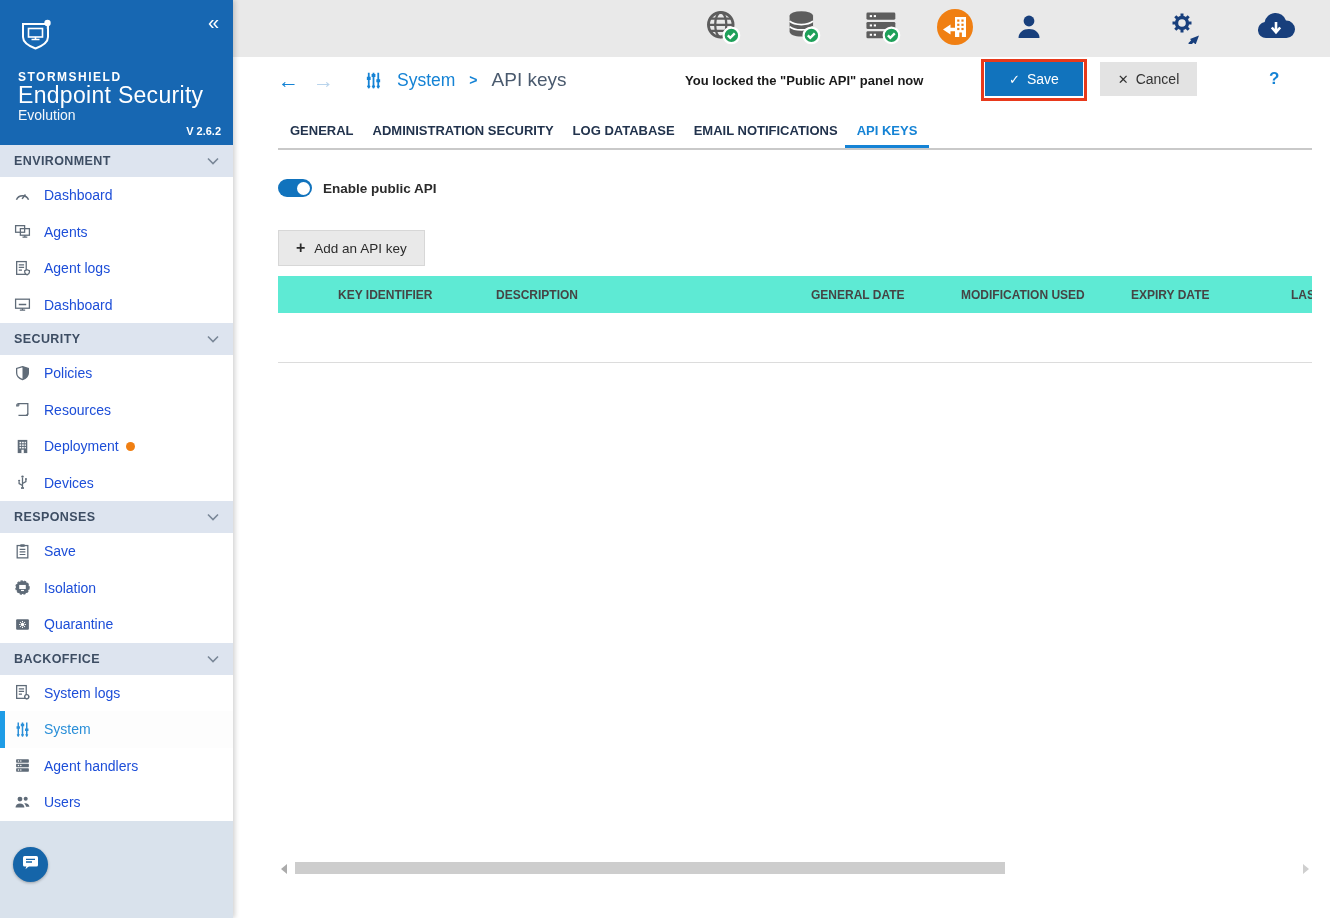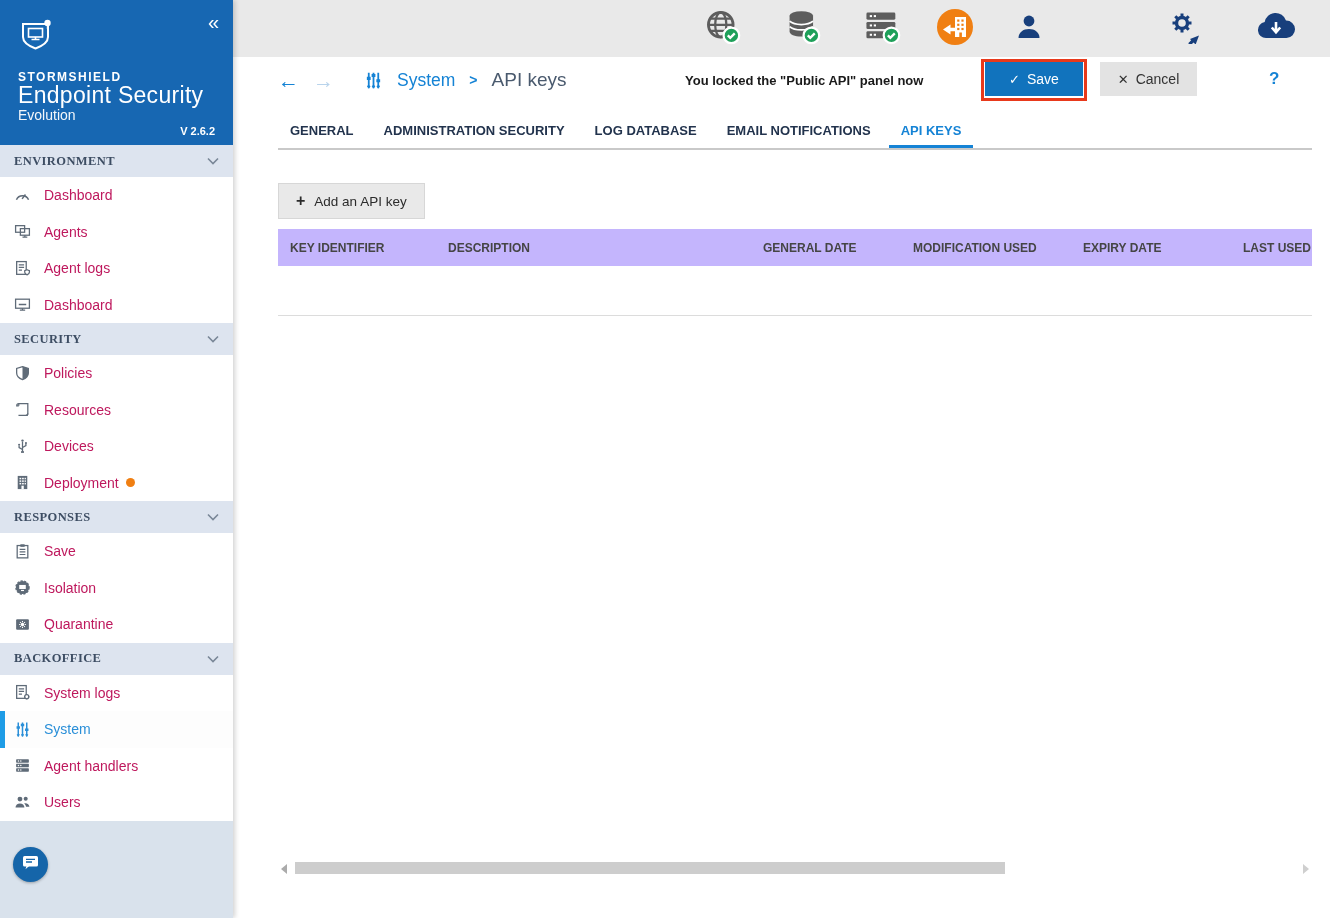--- a/index.html
+++ b/index.html
@@ -12,29 +12,29 @@
     background:#fff; position:relative; z-index:5;
     box-shadow:2px 0 5px rgba(0,0,0,.18); }
   .side-head { background:#1767b2; color:#fff; height:145px; position:relative;
     padding:14px 16px 0 18px; flex:none; }
   .collapse { position:absolute; right:14px; top:12px; font-size:20px; color:#fff;
     cursor:pointer; line-height:1; }
   .logo-shield { margin-top:4px; }
   .brand { font-size:12px; font-weight:bold; letter-spacing:1.5px; margin-top:12px; }
   .product { font-size:23px; font-weight:300; letter-spacing:.3px; margin-top:-2px; }
   .edition { font-size:14px; font-weight:300; opacity:.95; margin-top:-2px; }
-  .version { position:absolute; right:18px; bottom:8px; font-size:11px; font-weight:bold; }
+  .version { position:absolute; right:12px; bottom:8px; font-size:11px; font-weight:bold; }
 
   .nav { flex:none; }
   .nav-section { background:#dde4ef; color:#3d4d63; height:32px; display:flex;
     align-items:center; padding:0 14px; font-size:12.5px; font-weight:bold;
     letter-spacing:.4px; cursor:pointer; }
-  .nav-section .sect-title { flex:1;font-family:Liberation Serif, serif; }
+  .nav-section .sect-title { flex:1; }
   .nav-item { height:36.5px; display:flex; align-items:center; padding:0 10px 0 0;
-    color:#be185d; font-size:14px; cursor:pointer; position:relative; }
+    color:#1d4ed8; font-size:14px; cursor:pointer; position:relative; }
   .nav-ic { width:44px; flex:none; display:flex; justify-content:center; color:#5f6b78; }
   .nav-ic svg { width:17px; height:17px; display:block; }
   .nav-item.active { color:#2a8fd8; background:#fdfdfd; }
   .nav-item.active .nav-ic { color:#2a8fd8; }
   .nav-item.active::before { content:""; position:absolute; left:0; top:0; bottom:0;
     width:5px; background:#1e9ce6; }
   .dot-badge { width:9px; height:9px; border-radius:50%; background:#f07f12;
     margin-left:7px; }
   .side-footer { flex:1; background:#d9e2ec; padding:26px 0 0 13px; }
   .chat-btn { width:35px; height:35px; border-radius:50%; background:#1565a9;
@@ -61,21 +61,21 @@
   .save-annot { position:absolute; left:748px; top:2px; width:106px; height:42px;
     border:3px solid #e8391b; pointer-events:none; z-index:3; }
   .btn { position:absolute; top:5px; height:34px; display:flex; align-items:center;
     justify-content:center; gap:7px; font-size:14px; cursor:pointer; border:none; }
   .btn-save { left:752px; width:98px; background:#1173bd; color:#fff; }
   .btn-cancel { left:867px; width:97px; background:#e3e3e3; color:#333; }
   .btn .glyph { font-size:13px; }
   .help { position:absolute; left:1036px; top:12px; font-size:17px; font-weight:bold;
     color:#1583d5; cursor:pointer; }
 
-  .tabs { display:flex; gap:30px; margin:0 18px 0 45px; padding-top:20px;
+  .tabs { display:flex; gap:19px; margin:0 18px 0 45px; padding-top:20px;
     border-bottom:2px solid #c9c9c9; }
   .tab { font-size:13px; font-weight:bold; color:#22334d; padding:0 0 9px 0;
     cursor:pointer; white-space:nowrap; }
   .tab:first-child { margin-left:12px; }
   .tab.active { color:#1583d5; padding:0 12px 7px 12px; margin:0 -12px;
     border-bottom:3px solid #1583d5; }
 
   .content { padding:0 18px 0 45px; }
   .toggle-row { margin-top:29px; display:flex; align-items:center; gap:11px; }
   .toggle { width:34px; height:18px; border-radius:9px; background:#1173bd;
@@ -84,21 +84,21 @@
     border-radius:50%; background:#fff; }
   .toggle-label { font-size:13.5px; font-weight:bold; color:#2b2b2b; }
 
   .add-btn { margin-top:33px; display:inline-flex; align-items:center; gap:9px;
     background:#e9e9e9; border:1px solid #d7d7d7; padding:8px 17px;
     font-size:13.5px; color:#2b2b2b; cursor:pointer; }
   .add-btn .plus { font-size:16px; font-weight:bold; }
 
   .table { margin-top:10px; }
   .thead { display:grid; grid-template-columns:158px 315px 150px 170px 160px 1fr;
-    background:#c4b5fd; height:37px; align-items:center; overflow:hidden; }
+    background:#5eead4; height:37px; align-items:center; overflow:hidden;padding-left:48px; }
   .th { font-size:12px; font-weight:bold; color:#454545; padding-left:12px;
     white-space:nowrap; overflow:hidden; cursor:pointer; }
   .empty-row { height:50px; border-bottom:1px solid #dcdcdc; background:#fff; }
 
   .hscroll { position:absolute; left:45px; right:18px; top:862px; height:13px; }
   .hs-arrow { position:absolute; top:2px; width:0; height:0; cursor:pointer; }
   .hs-left { left:3px; border-top:5px solid transparent; border-bottom:5px solid transparent;
     border-right:6px solid #ababab; }
   .hs-right { right:3px; border-top:5px solid transparent; border-bottom:5px solid transparent;
     border-left:6px solid #cfcfcf; }
@@ -195,33 +195,20 @@
         <span class="nav-label">Policies</span>
       </div>
       <div class="nav-item">
         <span class="nav-ic">
           <svg viewBox="0 0 16 16" fill="none" stroke="currentColor" stroke-width="1.2">
               <path d="M4.5 4.5V2.5h8.5v9.2c0 1-.8 1.8-1.8 1.8H4.2"></path>
               <path d="M4.5 2.5c-1.1 0-1.9.8-1.9 2h1.9M11.2 13.5c1 0 1.8-.8 1.8-1.8"></path>
             </svg>
         </span>
         <span class="nav-label">Resources</span>
-      </div>
-      <div class="nav-item">
-        <span class="nav-ic">
-          <svg viewBox="0 0 16 16">
-              <circle cx="8" cy="2.4" r="1.1" fill="currentColor"></circle>
-              <path d="M8 3.5v9.5" stroke="currentColor" stroke-width="1.2" fill="none"></path>
-              <path d="M8 10.8L4.8 9V7.2M8 9l3.2-1.8V5.6" stroke="currentColor" stroke-width="1.2" fill="none"></path>
-              <circle cx="4.8" cy="6.4" r="1" fill="currentColor"></circle>
-              <rect x="10.4" y="3.9" width="1.7" height="1.7" fill="currentColor"></rect>
-              <path d="M6.6 13.2h2.8" stroke="currentColor" stroke-width="1.6"></path>
-            </svg>
-        </span>
-        <span class="nav-label">Devices</span>
       </div>
       <div class="nav-item">
         <span class="nav-ic">
           <svg viewBox="0 0 16 16">
               <rect x="3.5" y="1.8" width="9" height="12.4" fill="currentColor"></rect>
               <g fill="#fff">
                 <rect x="5.2" y="3.6" width="1.6" height="1.4"></rect>
                 <rect x="7.6" y="3.6" width="1.6" height="1.4"></rect>
                 <rect x="10" y="3.6" width="1.2" height="1.4"></rect>
                 <rect x="5.2" y="6" width="1.6" height="1.4"></rect>
@@ -229,20 +216,33 @@
                 <rect x="10" y="6" width="1.2" height="1.4"></rect>
                 <rect x="5.2" y="8.4" width="1.6" height="1.4"></rect>
                 <rect x="7.6" y="8.4" width="1.6" height="1.4"></rect>
                 <rect x="10" y="8.4" width="1.2" height="1.4"></rect>
                 <rect x="7" y="11" width="2.2" height="3.2"></rect>
               </g>
             </svg>
         </span>
         <span class="nav-label">Deployment</span>
         <span class="dot-badge"></span>
+      </div>
+      <div class="nav-item">
+        <span class="nav-ic">
+          <svg viewBox="0 0 16 16">
+              <circle cx="8" cy="2.4" r="1.1" fill="currentColor"></circle>
+              <path d="M8 3.5v9.5" stroke="currentColor" stroke-width="1.2" fill="none"></path>
+              <path d="M8 10.8L4.8 9V7.2M8 9l3.2-1.8V5.6" stroke="currentColor" stroke-width="1.2" fill="none"></path>
+              <circle cx="4.8" cy="6.4" r="1" fill="currentColor"></circle>
+              <rect x="10.4" y="3.9" width="1.7" height="1.7" fill="currentColor"></rect>
+              <path d="M6.6 13.2h2.8" stroke="currentColor" stroke-width="1.6"></path>
+            </svg>
+        </span>
+        <span class="nav-label">Devices</span>
       </div>
 
       <div class="nav-section">
         <span class="sect-title">RESPONSES</span>
         <span>
           <svg width="12" height="8" viewBox="0 0 12 8">
               <path d="M1 1.5l5 5 5-5" fill="none" stroke="#7a8798" stroke-width="1.6"></path>
             </svg>
         </span>
       </div>
@@ -459,20 +459,26 @@
 
     <div class="tabs">
       <span class="tab">GENERAL</span>
       <span class="tab">ADMINISTRATION SECURITY</span>
       <span class="tab">LOG DATABASE</span>
       <span class="tab">EMAIL NOTIFICATIONS</span>
       <span class="tab active">API KEYS</span>
     </div>
 
     <div class="content">
+      <div class="toggle-row">
+        <span class="toggle">
+          <span class="knob"></span>
+        </span>
+        <span class="toggle-label">Enable public API</span>
+      </div>
 
       <button class="add-btn">
         <span class="plus">+</span>
         <span>Add an API key</span>
       </button>
 
       <div class="table">
         <div class="thead">
           <span class="th">KEY IDENTIFIER</span>
           <span class="th">DESCRIPTION</span>

